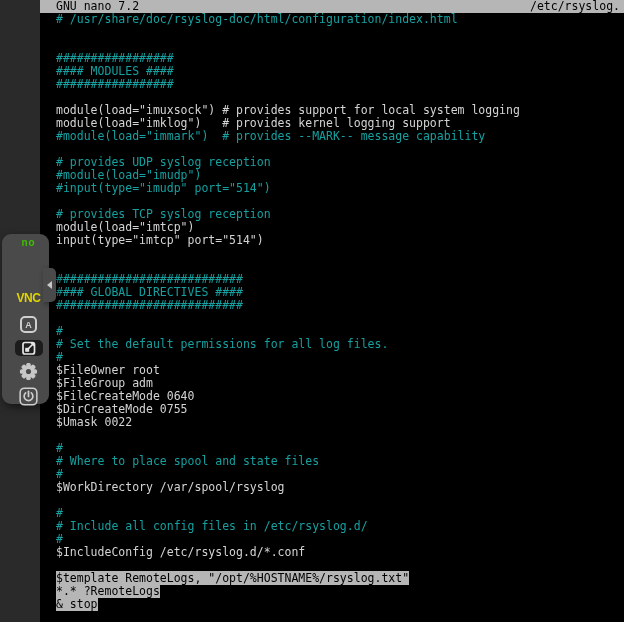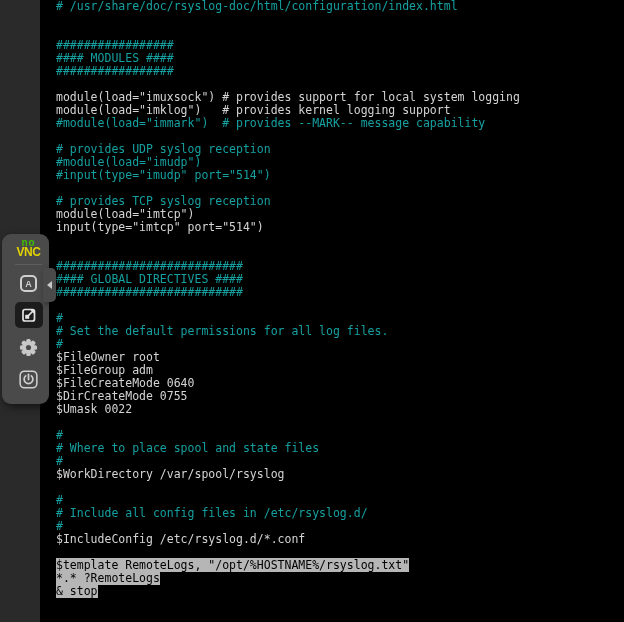--- a/index.html
+++ b/index.html
@@ -31,21 +31,21 @@
 
   
   .control-bar {
     position:absolute; left:2px; top:234px; width:41px; height:170px;
     background:#4a4a4a; border-radius:9px;
     box-shadow:2px 3px 8px rgba(0,0,0,.55);
     display:flex; flex-direction:column; align-items:center;padding-left:6px;
   }
   .logo { margin-top:5px; text-align:center; font-family:"Liberation Sans", sans-serif; font-weight:bold; }
   .logo .no  { display:block; color:#3fbf00; font-size:10px; line-height:8px;  letter-spacing:1px; }
-  .logo .vnc { display:block; color:#e2d400; font-size:12px; line-height:11px; letter-spacing:-.5px; }
+  .logo .vnc { display:block; color:#e2d400; font-size:12px; line-height:11px; letter-spacing:-.5px;margin-top:46px; }
   .divider { width:27px; height:1px; background:#5e5e5e; margin:6px 0 2px; }
   .cb-btn {
     width:28px; height:26px; margin:3px 0; padding:0; border:none;
     background:transparent; border-radius:5px; cursor:pointer;
     display:flex; align-items:center; justify-content:center;
   }
   .cb-btn.active { background:#1c1c1c; }
   .cb-btn svg { display:block; }
 
   .handle {
@@ -57,20 +57,24 @@
   .handle .tri {
     width:0; height:0;
     border-top:4px solid transparent; border-bottom:4px solid transparent;
     border-right:5px solid #c8c8c8;
   }
 </style>
 </head>
 <body>
 
 <div class="terminal">
+  <div class="titlebar">
+    <span class="tleft">GNU nano 7.2</span>
+    <span class="tright">/etc/rsyslog.</span>
+  </div>
   <pre class="screen"><div class="line"><span class="comment"># /usr/share/doc/rsyslog-doc/html/configuration/index.html</span></div><div class="line"><span class="fg"></span></div><div class="line"><span class="fg"></span></div><div class="line"><span class="comment">#################</span></div><div class="line"><span class="comment">#### MODULES ####</span></div><div class="line"><span class="comment">#################</span></div><div class="line"><span class="fg"></span></div><div class="line"><span class="fg">module(load="imuxsock") # provides support for local system logging</span></div><div class="line"><span class="fg">module(load="imklog")   # provides kernel logging support</span></div><div class="line"><span class="comment">#module(load="immark")  # provides --MARK-- message capability</span></div><div class="line"><span class="fg"></span></div><div class="line"><span class="comment"># provides UDP syslog reception</span></div><div class="line"><span class="comment">#module(load="imudp")</span></div><div class="line"><span class="comment">#input(type="imudp" port="514")</span></div><div class="line"><span class="fg"></span></div><div class="line"><span class="comment"># provides TCP syslog reception</span></div><div class="line"><span class="fg">module(load="imtcp")</span></div><div class="line"><span class="fg">input(type="imtcp" port="514")</span></div><div class="line"><span class="fg"></span></div><div class="line"><span class="fg"></span></div><div class="line"><span class="comment">###########################</span></div><div class="line"><span class="comment">#### GLOBAL DIRECTIVES ####</span></div><div class="line"><span class="comment">###########################</span></div><div class="line"><span class="fg"></span></div><div class="line"><span class="comment">#</span></div><div class="line"><span class="comment"># Set the default permissions for all log files.</span></div><div class="line"><span class="comment">#</span></div><div class="line"><span class="fg">$FileOwner root</span></div><div class="line"><span class="fg">$FileGroup adm</span></div><div class="line"><span class="fg">$FileCreateMode 0640</span></div><div class="line"><span class="fg">$DirCreateMode 0755</span></div><div class="line"><span class="fg">$Umask 0022</span></div><div class="line"><span class="fg"></span></div><div class="line"><span class="comment">#</span></div><div class="line"><span class="comment"># Where to place spool and state files</span></div><div class="line"><span class="comment">#</span></div><div class="line"><span class="fg">$WorkDirectory /var/spool/rsyslog</span></div><div class="line"><span class="fg"></span></div><div class="line"><span class="comment">#</span></div><div class="line"><span class="comment"># Include all config files in /etc/rsyslog.d/</span></div><div class="line"><span class="comment">#</span></div><div class="line"><span class="fg">$IncludeConfig /etc/rsyslog.d/*.conf</span></div><div class="line"><span class="fg"></span></div><div class="line"><span class="sel">$template RemoteLogs, "/opt/%HOSTNAME%/rsyslog.txt"</span></div><div class="line"><span class="sel">*.* ?RemoteLogs</span></div><div class="line"><span class="sel">&amp; stop</span></div></pre>
 </div>
 
 <div class="control-bar">
   <div class="logo">
     <span class="no">no</span>
     <span class="vnc">VNC</span>
   </div>
   <div class="divider"></div>
 

